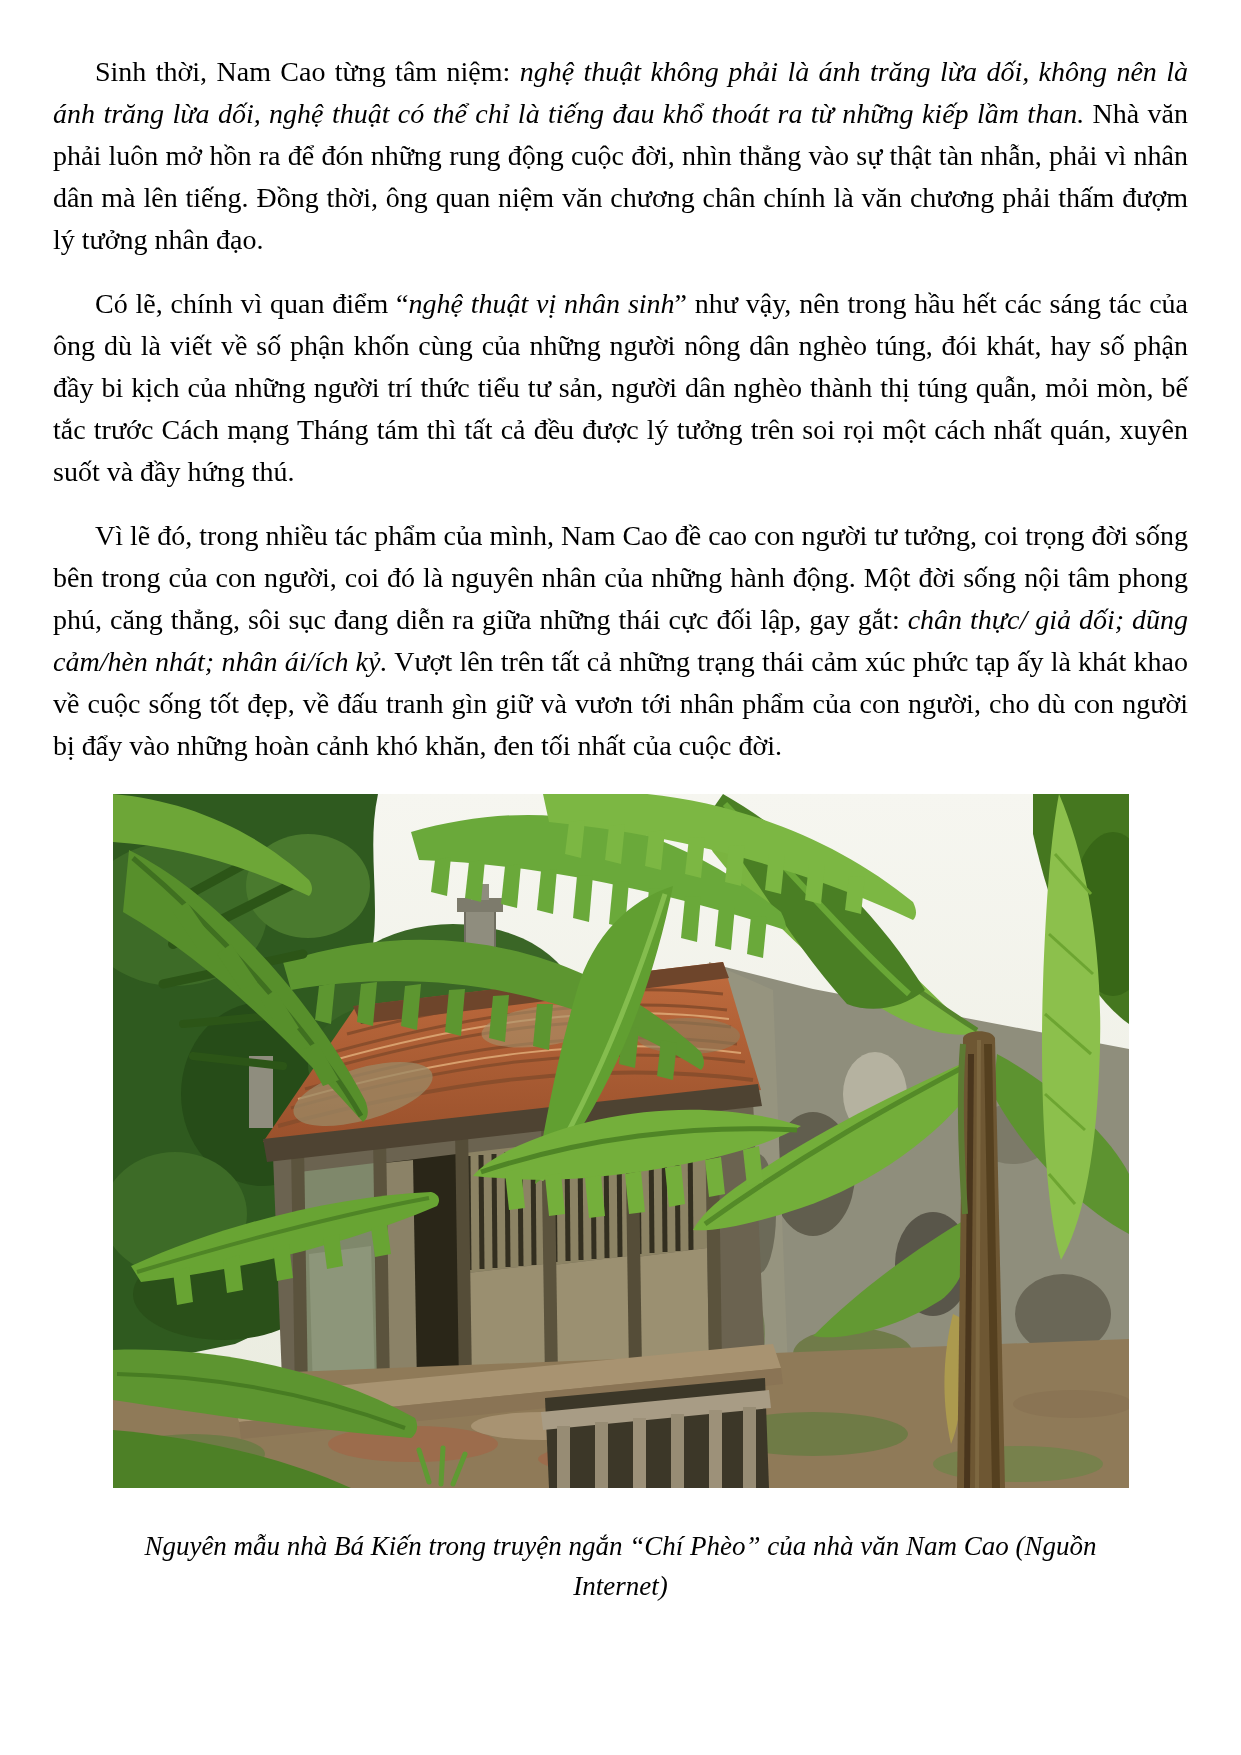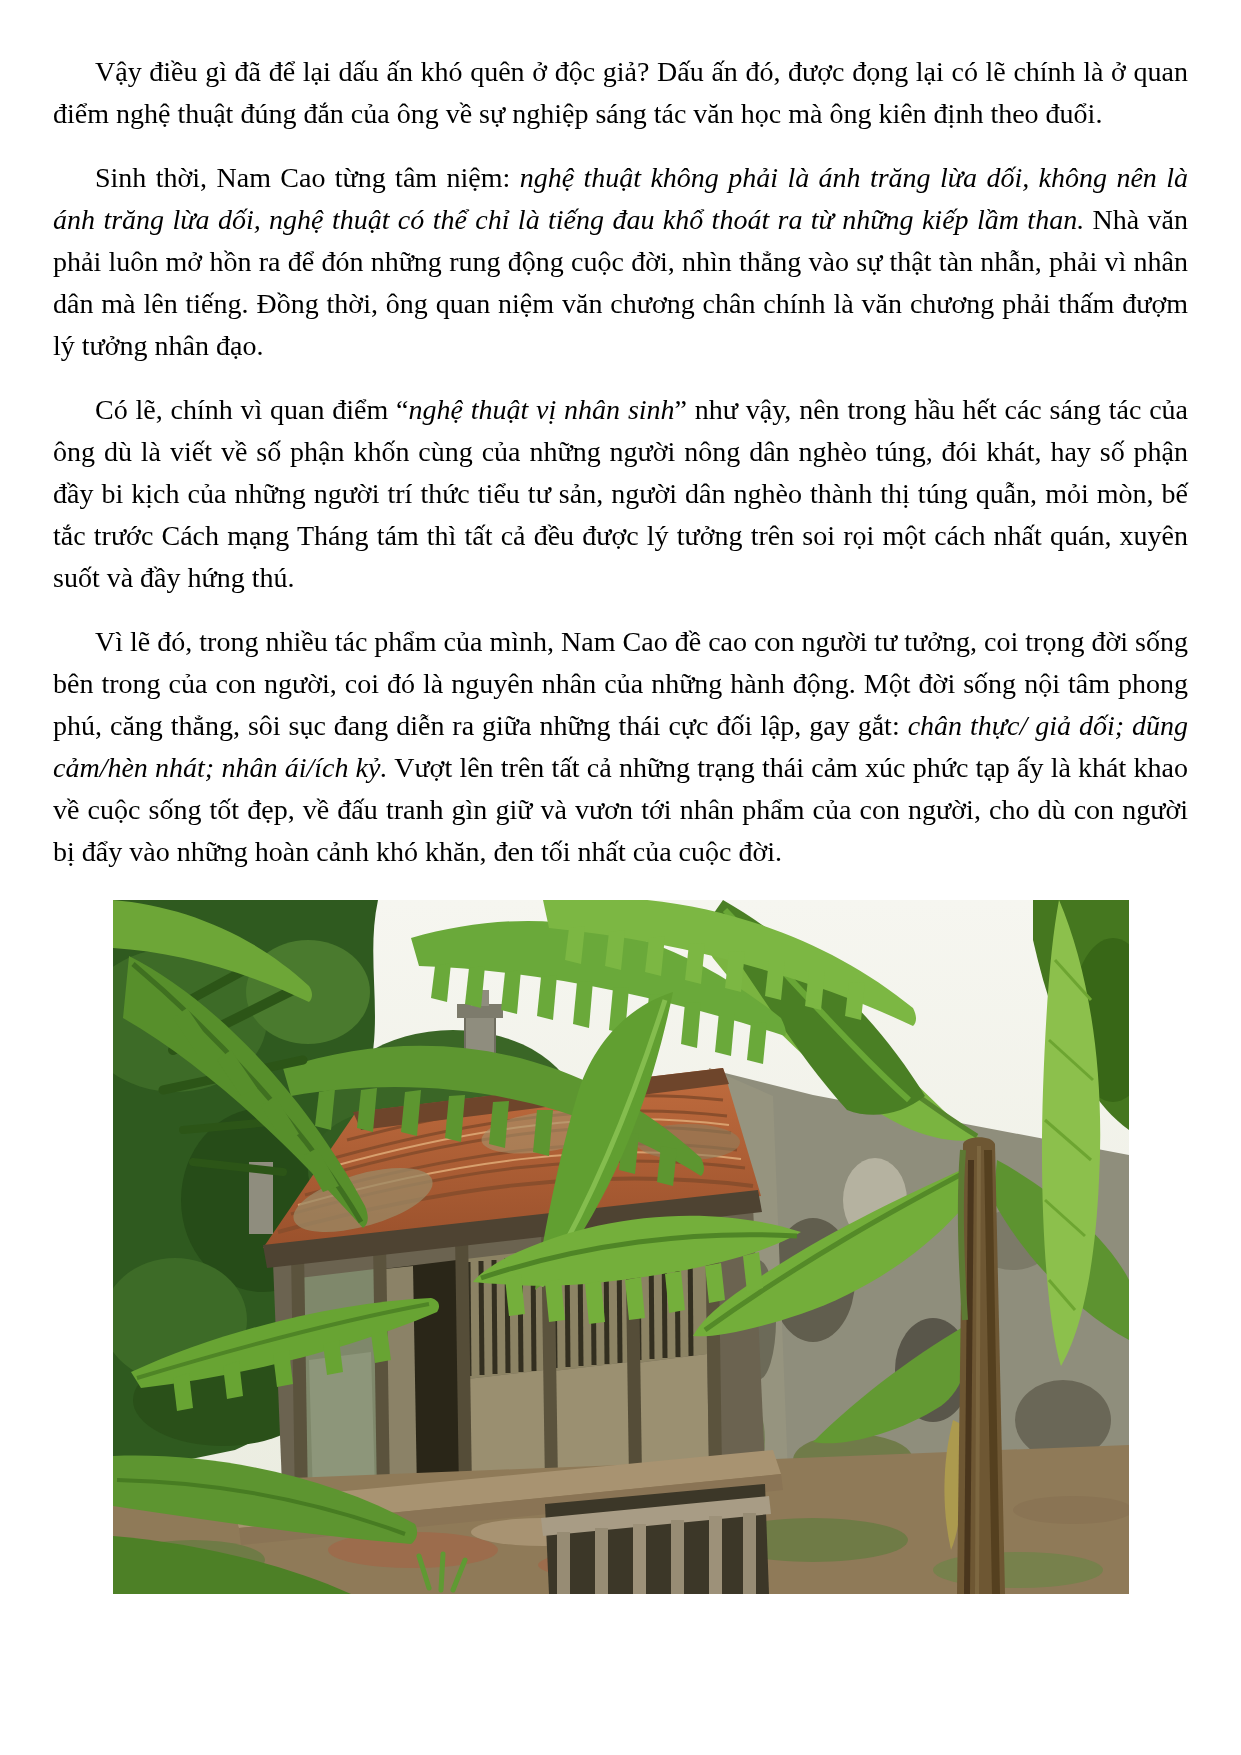--- a/index.html
+++ b/index.html
@@ -39,21 +39,20 @@
     font-style:italic;
     text-align:center;
   }
 </style>
 </head>
 <body>
 
 <div class="page">
 
   <div class="text-col">
-    <p class="para"><span>Vậy điều gì đã để lại dấu ấn khó quên ở độc giả? Dấu ấn đó, được đọng lại có lẽ chính là ở quan điểm nghệ thuật đúng đắn của ông về sự nghiệp sáng tác văn học mà ông kiên định theo đuổi.</span></p>
     <p class="para"><span>Sinh thời, Nam Cao từng tâm niệm: </span><span class="it">nghệ thuật không phải là ánh trăng lừa dối, không nên là ánh trăng lừa dối, nghệ thuật có thể chỉ là tiếng đau khổ thoát ra từ những kiếp lầm than.</span><span> Nhà văn phải luôn mở hồn ra để đón những rung động cuộc đời, nhìn thẳng vào sự thật tàn nhẫn, phải vì nhân dân mà lên tiếng. Đồng thời, ông quan niệm văn chương chân chính là văn chương phải thấm đượm lý tưởng nhân đạo.</span></p>
     <p class="para"><span>Có lẽ, chính vì quan điểm “</span><span class="it">nghệ thuật vị nhân sinh</span><span>” như vậy, nên trong hầu hết các sáng tác của ông dù là viết về số phận khốn cùng của những người nông dân nghèo túng, đói khát, hay số phận đầy bi kịch của những người trí thức tiểu tư sản, người dân nghèo thành thị túng quẫn, mỏi mòn, bế tắc trước Cách mạng Tháng tám thì tất cả đều được lý tưởng trên soi rọi một cách nhất quán, xuyên suốt và đầy hứng thú.</span></p>
     <p class="para"><span>Vì lẽ đó, trong nhiều tác phẩm của mình, Nam Cao đề cao con người tư tưởng, coi trọng đời sống bên trong của con người, coi đó là nguyên nhân của những hành động. Một đời sống nội tâm phong phú, căng thẳng, sôi sục đang diễn ra giữa những thái cực đối lập, gay gắt: </span><span class="it">chân thực/ giả dối; dũng cảm/hèn nhát; nhân ái/ích kỷ.</span><span> Vượt lên trên tất cả những trạng thái cảm xúc phức tạp ấy là khát khao về cuộc sống tốt đẹp, về đấu tranh gìn giữ và vươn tới nhân phẩm của con người, cho dù con người bị đẩy vào những hoàn cảnh khó khăn, đen tối nhất của cuộc đời.</span></p>
   </div>
 
   <figure class="figure" style="margin-top:27px;">
     <div class="photo-frame" role="img" aria-label="Old tile-roofed house of Bá Kiến with wooden lattice doors, surrounded by banana trees and a brick courtyard">
       <svg viewBox="0 0 1016 694" width="1016" height="694" preserveAspectRatio="none">
         <defs>
           <linearGradient id="sky" x1="0" y1="0" x2="0" y2="1">
@@ -303,15 +302,16 @@
           <path d="M4,580 C100,582 200,600 292,634" stroke="#477c22" stroke-width="4" fill="none"></path>
           <path d="M0,636 C72,642 162,660 238,694 L0,694 Z" fill="#4d8026"></path>
           <g stroke="#5f9a33" stroke-width="5" stroke-linecap="round">
             <line x1="316" y1="688" x2="306" y2="656"></line>
               <line x1="328" y1="690" x2="330" y2="654"></line>
             <line x1="340" y1="690" x2="352" y2="660"></line>
           </g>
         </g>
       </svg>
     </div>
+    <figcaption class="caption">Nguyên mẫu nhà Bá Kiến trong truyện ngắn “Chí Phèo” của nhà văn Nam Cao (Nguồn Internet)</figcaption>
   </figure>
 
 </div>
 
 </body></html>

